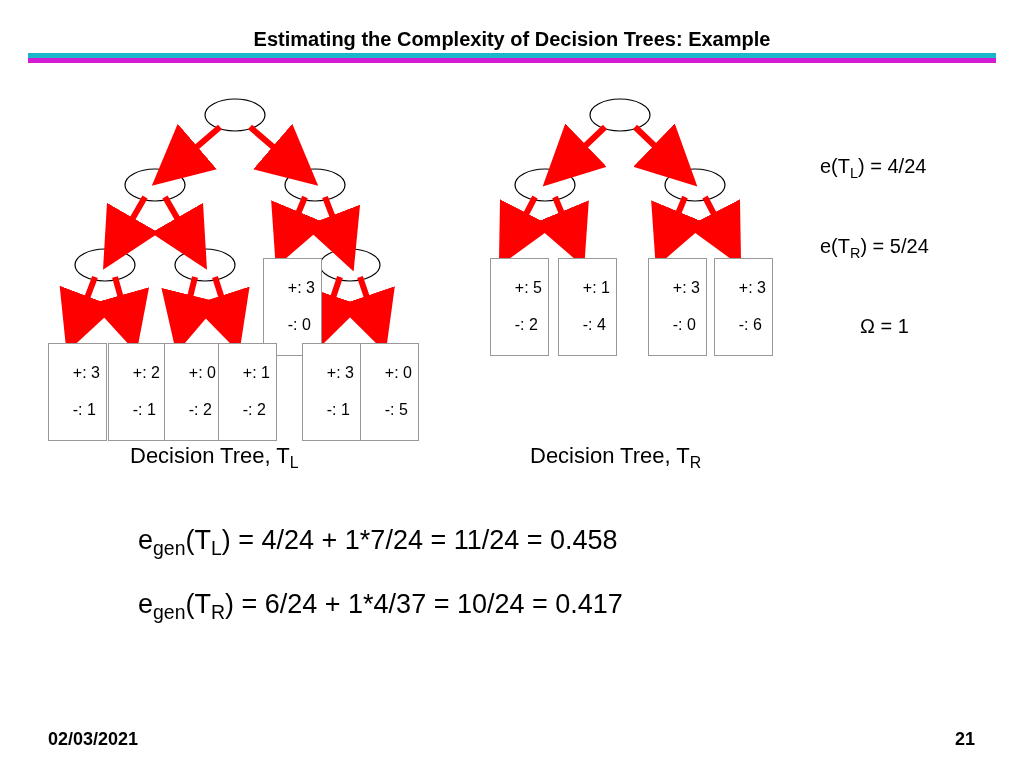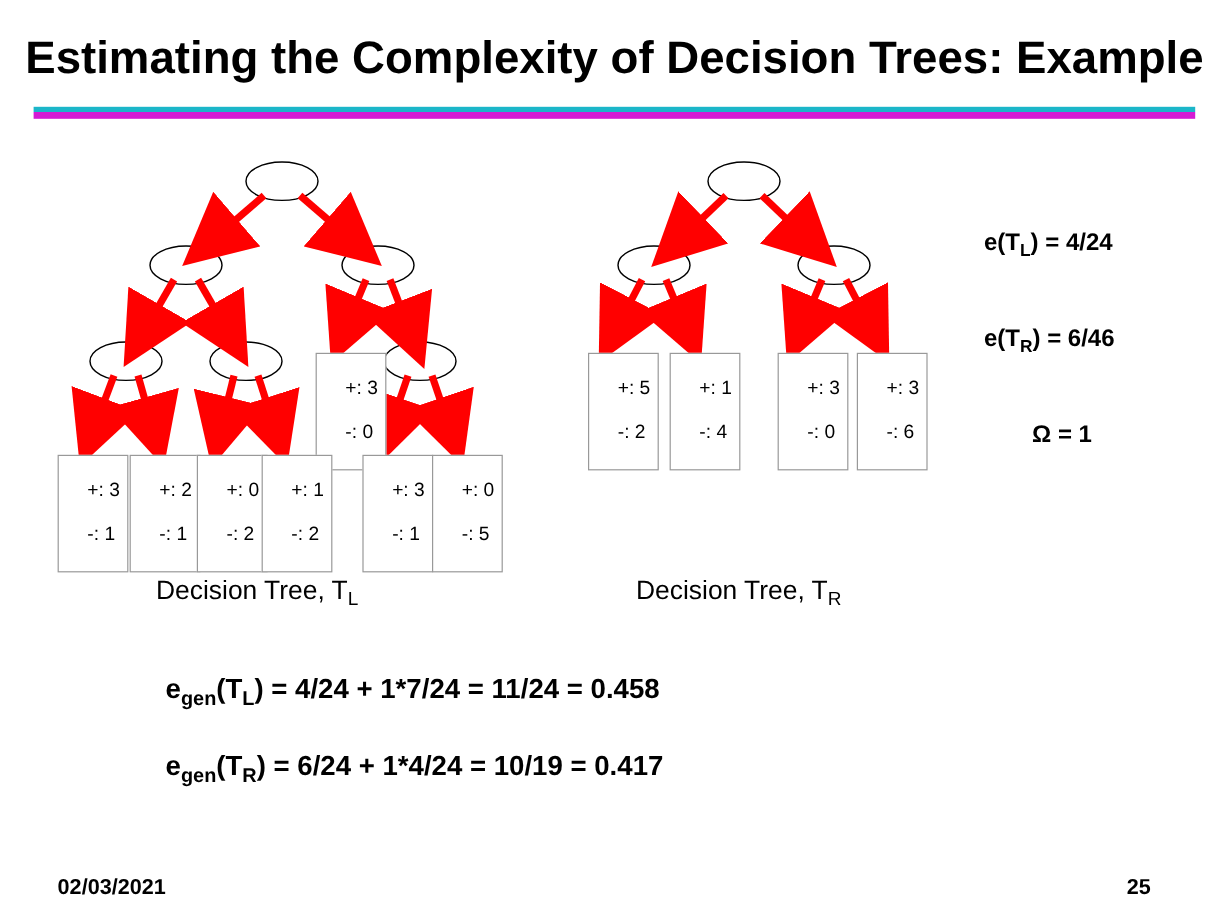--- a/index.html
+++ b/index.html
@@ -4,23 +4,23 @@
 <style>
   * { margin: 0; padding: 0; box-sizing: border-box; }
   body {
     width: 1024px; height: 768px;
     background: #fff;
     font-family: Arial, Helvetica, sans-serif;
     position: relative;
   }
   .title {
     font-weight: bold;
-    font-size: 38px;
+    font-size: 20px;
     text-align: center;
-    padding: 28px 0 18px;
+    padding: 28px 0 2px;
     color: #000;
   }
   .rule {
     height: 10px;
     margin: 0 28px 12px;
     background: linear-gradient(to bottom,
       #1bb6c9 0%, #1bb6c9 45%,
       #d41bd4 45%, #d41bd4 100%);
   }
   .canvas { position: relative; width: 100%; height: 630px; }
@@ -37,32 +37,32 @@
   }
   .tcaption {
     position: absolute;
     font-size: 22px;
     color: #000;
   }
   .tcaption sub, .side sub, .eq sub { font-size: 0.72em; vertical-align: sub; }
   .side {
     position: absolute;
     font-size: 20px;
-    font-weight: bold;
+    font-weight: normal;
     text-align: right;
   }
   .eq {
     position: absolute;
-    font-size: 23px;
-    font-weight: bold;
+    font-size: 27px;
+    font-weight: normal;
   }
   .footer {
     position: absolute;
     bottom: 18px;
-    left: 0; right: 17px;
+    left: 0; right: 1px;
     display: flex;
     justify-content: space-between;
     padding: 0 48px;
     font-weight: bold;
     font-size: 18px;
   }
 </style>
 </head>
 <body>
 
@@ -175,31 +175,31 @@
     <span>Decision Tree, T</span><sub>L</sub>
   </div>
   <div class="tcaption" style="left:530px; top:368px;">
     <span>Decision Tree, T</span><sub>R</sub>
   </div>
 
   <div class="side" style="left:820px; top:80px;">
     <span>e(T</span><sub>L</sub><span>) = 4/24</span>
   </div>
   <div class="side" style="left:820px; top:160px;">
-    <span>e(T</span><sub>R</sub><span>) = 6/46</span>
+    <span>e(T</span><sub>R</sub><span>) = 5/24</span>
   </div>
   <div class="side" style="left:820px; top:240px;margin-left:40px;">
     <span>Ω = 1</span>
   </div>
 
   <div class="eq" style="left:138px; top:450px;">
     <span>e</span><sub>gen</sub><span>(T</span><sub>L</sub><span>) = 4/24 + 1*7/24 = 11/24 = 0.458</span>
   </div>
   <div class="eq" style="left:138px; top:514px;">
-    <span>e</span><sub>gen</sub><span>(T</span><sub>R</sub><span>) = 6/24 + 1*4/24 = 10/19 = 0.417</span>
+    <span>e</span><sub>gen</sub><span>(T</span><sub>R</sub><span>) = 6/24 + 1*4/37 = 10/24 = 0.417</span>
   </div>
 
 </div>
 
 <div class="footer">
   <span>02/03/2021</span>
-  <span>25</span>
+  <span>21</span>
 </div>
 
 </body></html>

